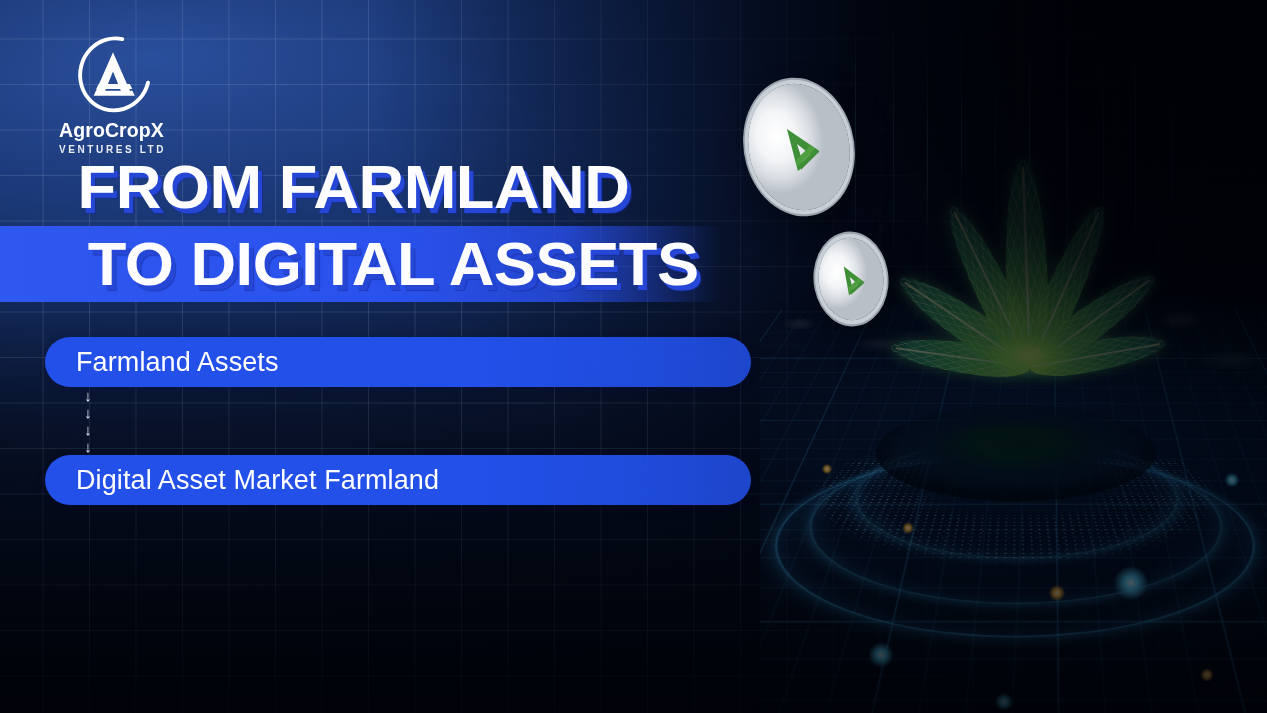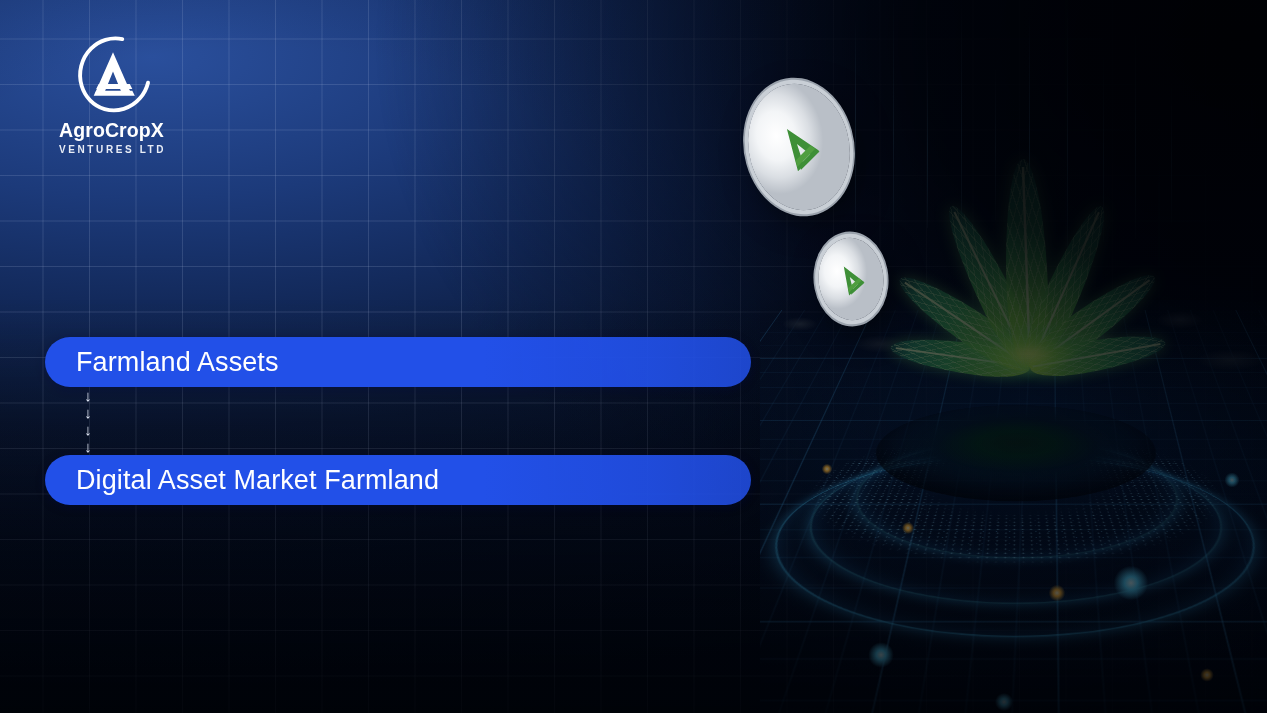--- a/index.html
+++ b/index.html
@@ -295,20 +295,27 @@
         <path d="M50 7 A43 41 0 1 1 49.9 7" fill="none" stroke="#ffffff" stroke-width="4.6" stroke-linecap="round" stroke-dasharray="196 70" transform="rotate(104 50 50)"></path>
         <path d="M50 24 L72 74 L61 74 L50 47 L39 74 L28 74 Z" fill="#ffffff"></path>
         <path d="M33 62 L70 62 L73 68 L30 68 Z" fill="#ffffff"></path>
         <path d="M30 70 L73 70 L76 76 L27 76 Z" fill="#ffffff"></path>
       </svg>
     </div>
     <div class="brand-name">AgroCropX</div>
     <div class="brand-sub">VENTURES LTD</div>
   </div>
 
+  <div class="headline">
+    <div class="hl-line hl1">FROM FARMLAND</div>
+    <div class="hl2-wrap">
+      <div class="hl2-bar"></div>
+      <div class="hl-line hl2">TO DIGITAL ASSETS</div>
+    </div>
+  </div>
 
   <div class="steps">
 
     <div class="pill">
       <span>Farmland Assets</span>
     </div>
     <div class="arrow">
         <i>↓</i>
       </div>
 

